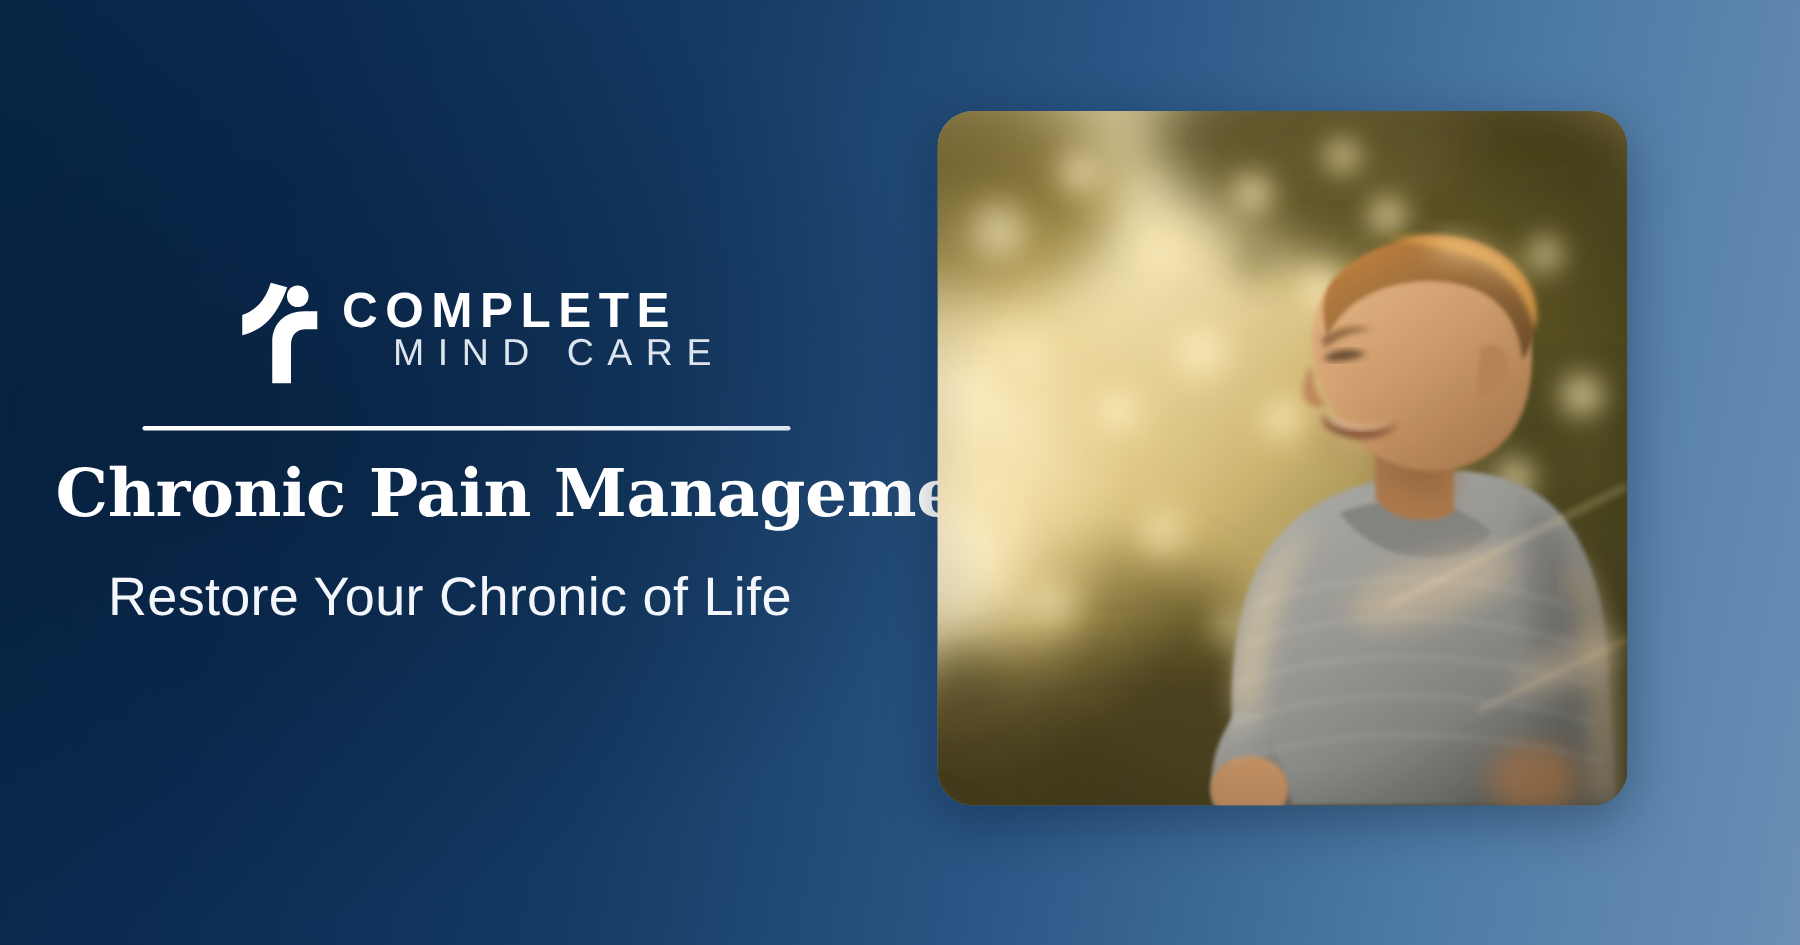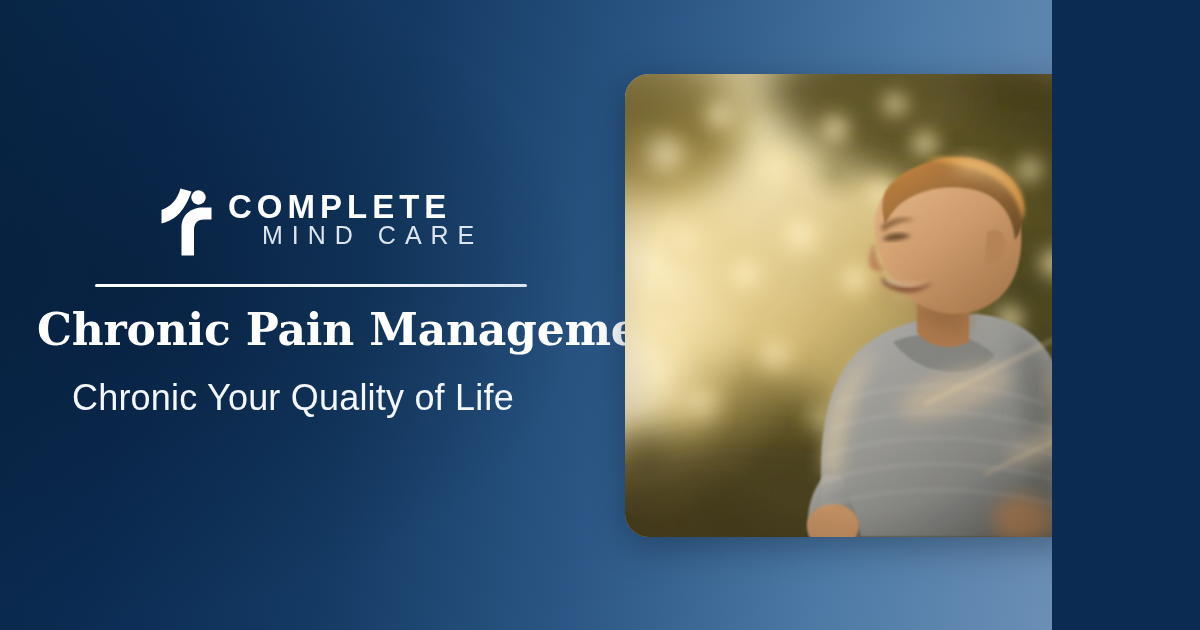--- a/index.html
+++ b/index.html
@@ -4,21 +4,21 @@
 <style>
   * { margin:0; padding:0; box-sizing:border-box; }
   html, body { width:1200px; height:630px; overflow:hidden; }
   body {
     font-family:"Liberation Sans", sans-serif;
     background:#0b2b52;
   }
 
   .banner {
     position:relative;
-    width:1052px;
+    width:1200px;
     height:630px;
     overflow:hidden;
     background:
       linear-gradient(100deg,
         #082646 0%,
         #0b2b52 16%,
         #143a63 36%,
         #2b5685 58%,
         #4d7aa6 80%,
         #6b8fb5 100%);
@@ -138,21 +138,21 @@
       <div class="logo-words">
         <div class="logo-complete">COMPLETE</div>
         <div class="logo-mindcare">MIND CARE</div>
       </div>
     </div>
 
     <div class="divider"></div>
 
     <h1 class="headline">Chronic Pain Management</h1>
 
-    <p class="subhead">Chronic Your Quality of Life</p>
+    <p class="subhead">Restore Your Chronic of Life</p>
   </div>
 
   <div class="photo-card">
     <svg class="photo-svg" viewBox="0 0 460 463" preserveAspectRatio="xMidYMid slice">
       <defs>
         <linearGradient id="skyGlow" x1="0" y1="0" x2="1" y2="1">
           <stop offset="0%" stop-color="#e8d79a"></stop>
           <stop offset="22%" stop-color="#f7eec6"></stop>
           <stop offset="48%" stop-color="#cdb778"></stop>
           <stop offset="75%" stop-color="#6d6630"></stop>

